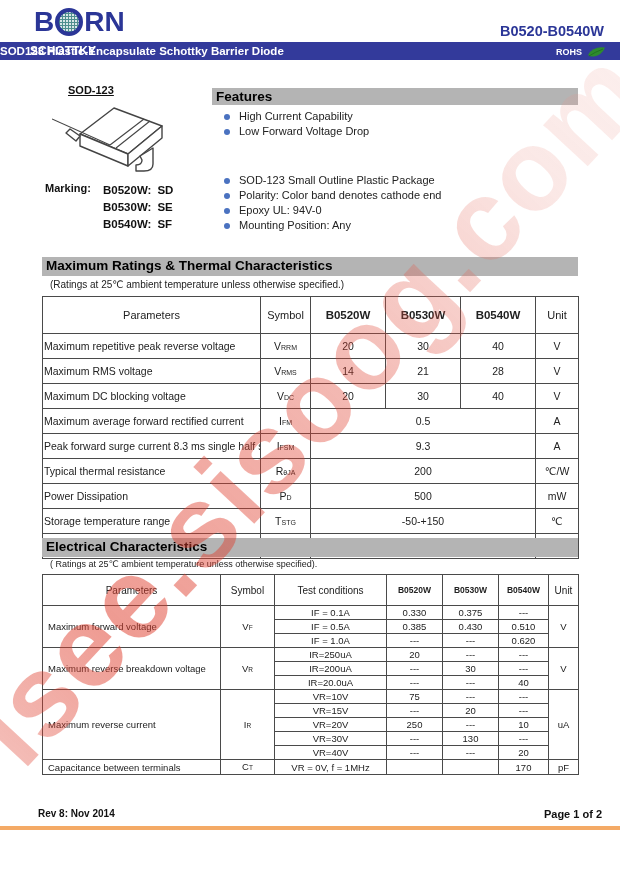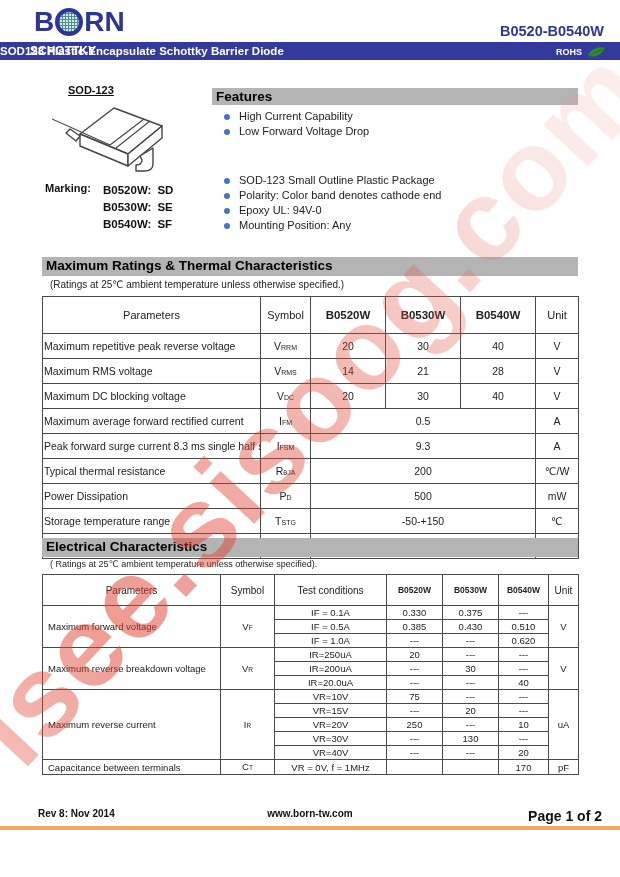--- a/index.html
+++ b/index.html
@@ -42,21 +42,21 @@
   .t2{top:574px;width:536px;font-size:9.5px;}
   .t2 th{height:28px;font-size:10px;font-weight:normal;}
   .t2 th.part{font-weight:bold;font-size:8.5px;}
   .t2 td{height:13px;line-height:13px;padding:0;}
   .t2 .param{text-align:left;padding-left:5px;}
   .sub{font-size:7px;}
   .t2 .sub{font-size:6.5px;}
   
   .footer-rev{position:absolute;left:38px;top:808px;font-size:10px;font-weight:bold;color:#111;}
   .footer-site{position:absolute;left:0;right:0;top:808px;text-align:center;font-size:10px;font-weight:bold;color:#111;}
-  .footer-page{position:absolute;right:18px;top:808px;font-size:14px;font-weight:bold;color:#111;}
+  .footer-page{position:absolute;right:18px;top:808px;font-size:11px;font-weight:bold;color:#111;}
   .footer-line{position:absolute;left:0;top:826px;width:620px;height:4px;background:#f4aa66;}
   
   .watermark{position:absolute;inset:0;overflow:hidden;pointer-events:none;z-index:9;}
   .watermark span{position:absolute;left:-55px;top:700px;transform:rotate(-47deg);transform-origin:0 0;
       font-size:115px;font-weight:bold;white-space:nowrap;letter-spacing:2px;
       background:linear-gradient(90deg,rgba(223,62,45,.34) 0%,rgba(223,62,45,.52) 18%,rgba(223,62,45,.36) 55%,rgba(235,150,140,.22) 85%,rgba(235,150,140,.16) 100%);
       -webkit-background-clip:text;background-clip:text;color:transparent;}
   svg{display:block;}
 </style>
 </head>
@@ -325,17 +325,16 @@
       <td>VR = 0V, f = 1MHz</td>
       <td></td>
       <td></td>
       <td>170</td>
       <td>pF</td>
     </tr>
   </tbody>
     </table>
 
   <div class="footer-rev">Rev 8: Nov 2014</div>
-  <div class="footer-site">www.born-tw.com</div>
   <div class="footer-page">Page 1 of 2</div>
   <div class="footer-line"></div>
 
 </div>
 
 </body></html>

